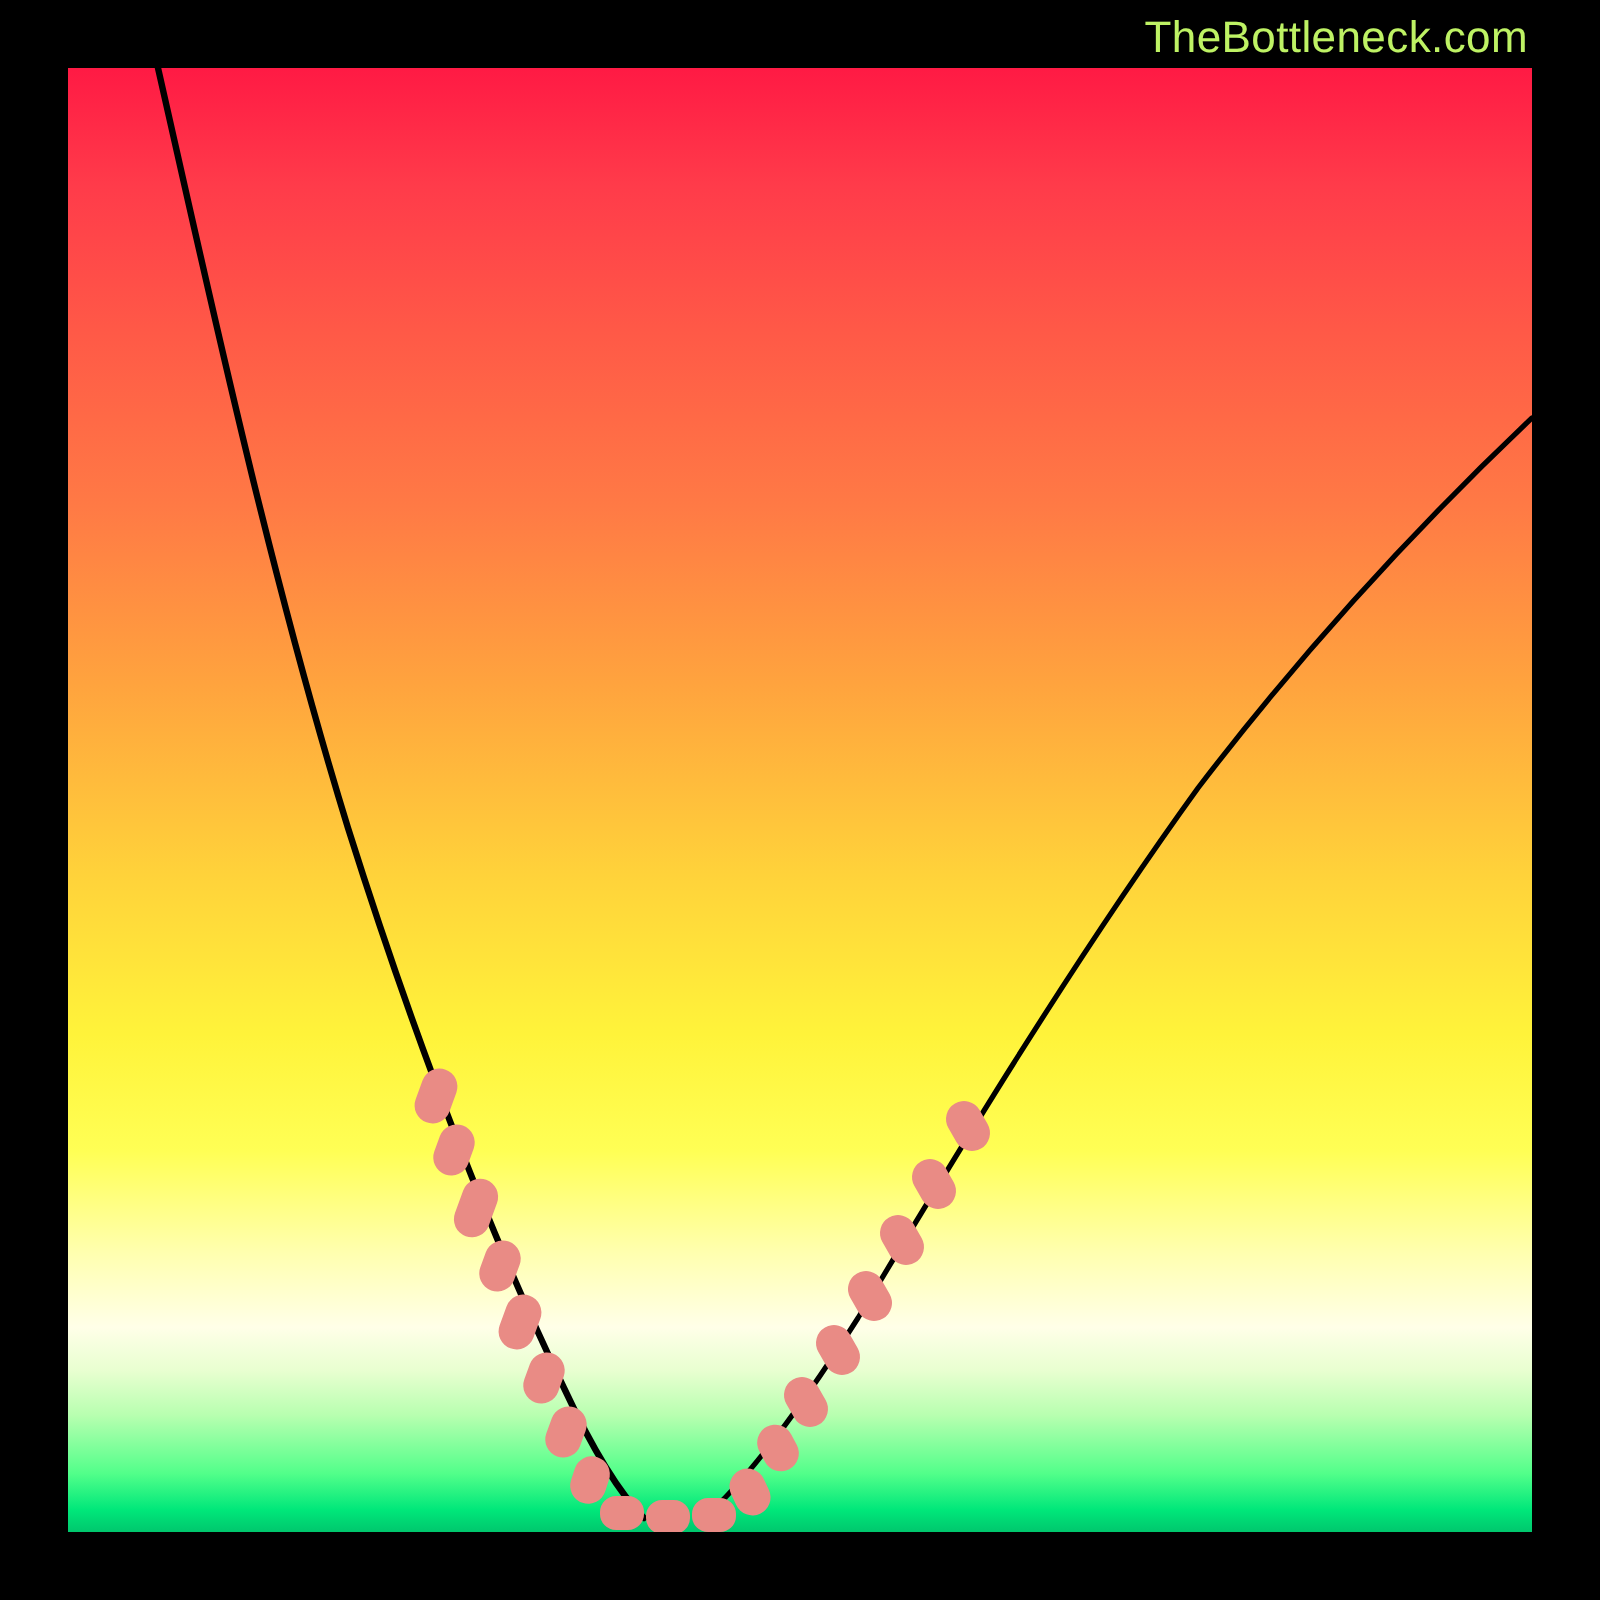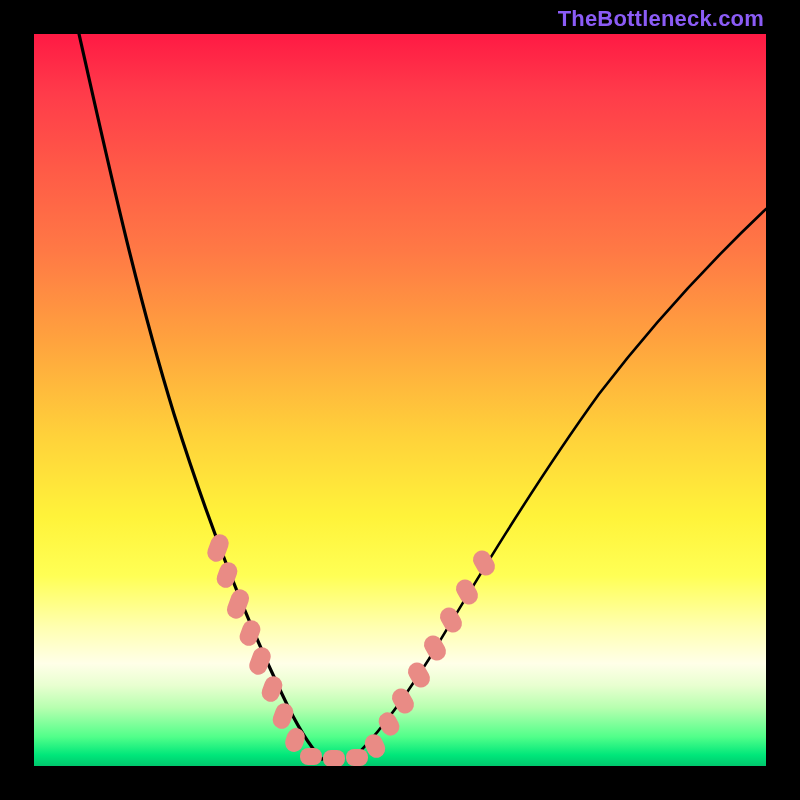--- a/index.html
+++ b/index.html
@@ -42,23 +42,23 @@
       #b8ffb0 92%,
       #52ff8a 96%,
       #00e77a 98.5%,
       #00c76d 100%
     );
   }
   .watermark {
     position: absolute;
     right: 36px;
     top: 6px;
-    color: #8b5cf6;
+    color: #bef264;
     font-size: 22px;
-    font-weight: 700;
+    font-weight: 400;
     letter-spacing: 0.2px;
     user-select: none;
   }
   svg.curves {
     position: absolute;
     left: 0;
     top: 0;
     width: 732px;
     height: 732px;
   }

